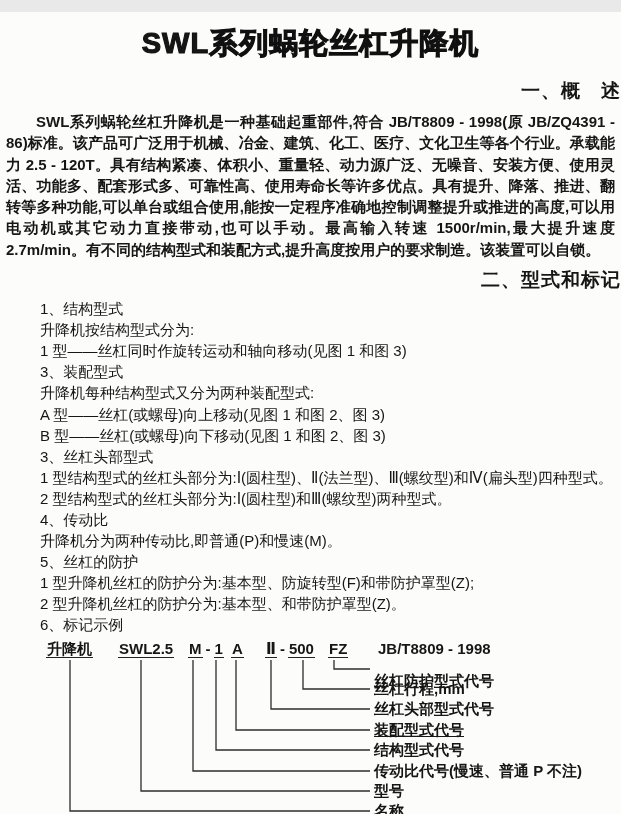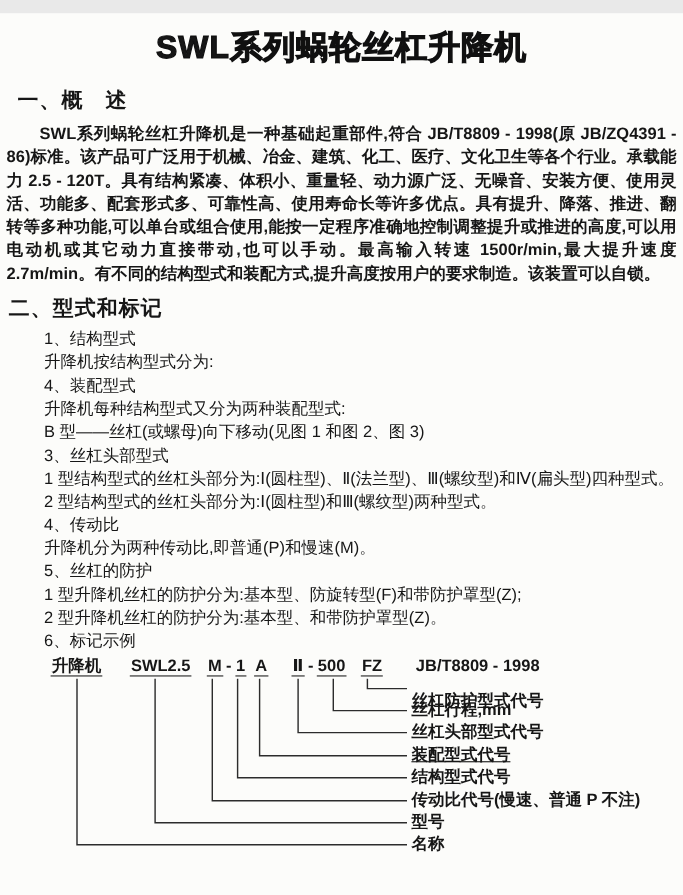--- a/index.html
+++ b/index.html
@@ -20,20 +20,21 @@
     font-size:29px;
     font-weight:900;
     letter-spacing:1px;
     -webkit-text-stroke:1.1px #101010;
   }
   .sec-heading {
     margin:0;
     font-size:19px;
     font-weight:800;
     letter-spacing:1px;
+    text-align:right;
   }
   .h-overview { margin:14px 0 0 16px; }
   .h-types   { margin:7px 0 0 8px; }
   .overview-para {
     margin:7px 6px 0 6px;
     font-size:15px;
     line-height:21.3px;
     font-weight:600;
     text-align:justify;
     text-indent:2em;
@@ -94,22 +95,24 @@
 
   <h2 class="sec-heading h-overview">一、概　述</h2>
 
   <p class="overview-para">SWL系列蜗轮丝杠升降机是一种基础起重部件,符合 JB/T8809 - 1998(原 JB/ZQ4391 - 86)标准。该产品可广泛用于机械、冶金、建筑、化工、医疗、文化卫生等各个行业。承载能力 2.5 - 120T。具有结构紧凑、体积小、重量轻、动力源广泛、无噪音、安装方便、使用灵活、功能多、配套形式多、可靠性高、使用寿命长等许多优点。具有提升、降落、推进、翻转等多种功能,可以单台或组合使用,能按一定程序准确地控制调整提升或推进的高度,可以用电动机或其它动力直接带动,也可以手动。最高输入转速 1500r/min,最大提升速度 2.7m/min。有不同的结构型式和装配方式,提升高度按用户的要求制造。该装置可以自锁。</p>
 
   <h2 class="sec-heading h-types">二、型式和标记</h2>
 
   <div class="type-list">
     <div class="type-line">1、结构型式</div>
     <div class="type-line">升降机按结构型式分为:</div>
-    <div class="type-line">4、装配型式</div>
+    <div class="type-line">1 型——丝杠同时作旋转运动和轴向移动(见图 1 和图 3)</div>
+    <div class="type-line">3、装配型式</div>
     <div class="type-line">升降机每种结构型式又分为两种装配型式:</div>
+    <div class="type-line">A 型——丝杠(或螺母)向上移动(见图 1 和图 2、图 3)</div>
     <div class="type-line">B 型——丝杠(或螺母)向下移动(见图 1 和图 2、图 3)</div>
     <div class="type-line">3、丝杠头部型式</div>
     <div class="type-line">1 型结构型式的丝杠头部分为:Ⅰ(圆柱型)、Ⅱ(法兰型)、Ⅲ(螺纹型)和Ⅳ(扁头型)四种型式。</div>
     <div class="type-line">2 型结构型式的丝杠头部分为:Ⅰ(圆柱型)和Ⅲ(螺纹型)两种型式。</div>
     <div class="type-line">4、传动比</div>
     <div class="type-line">升降机分为两种传动比,即普通(P)和慢速(M)。</div>
     <div class="type-line">5、丝杠的防护</div>
     <div class="type-line">1 型升降机丝杠的防护分为:基本型、防旋转型(F)和带防护罩型(Z);</div>
     <div class="type-line">2 型升降机丝杠的防护分为:基本型、和带防护罩型(Z)。</div>
     <div class="type-line">6、标记示例</div>

